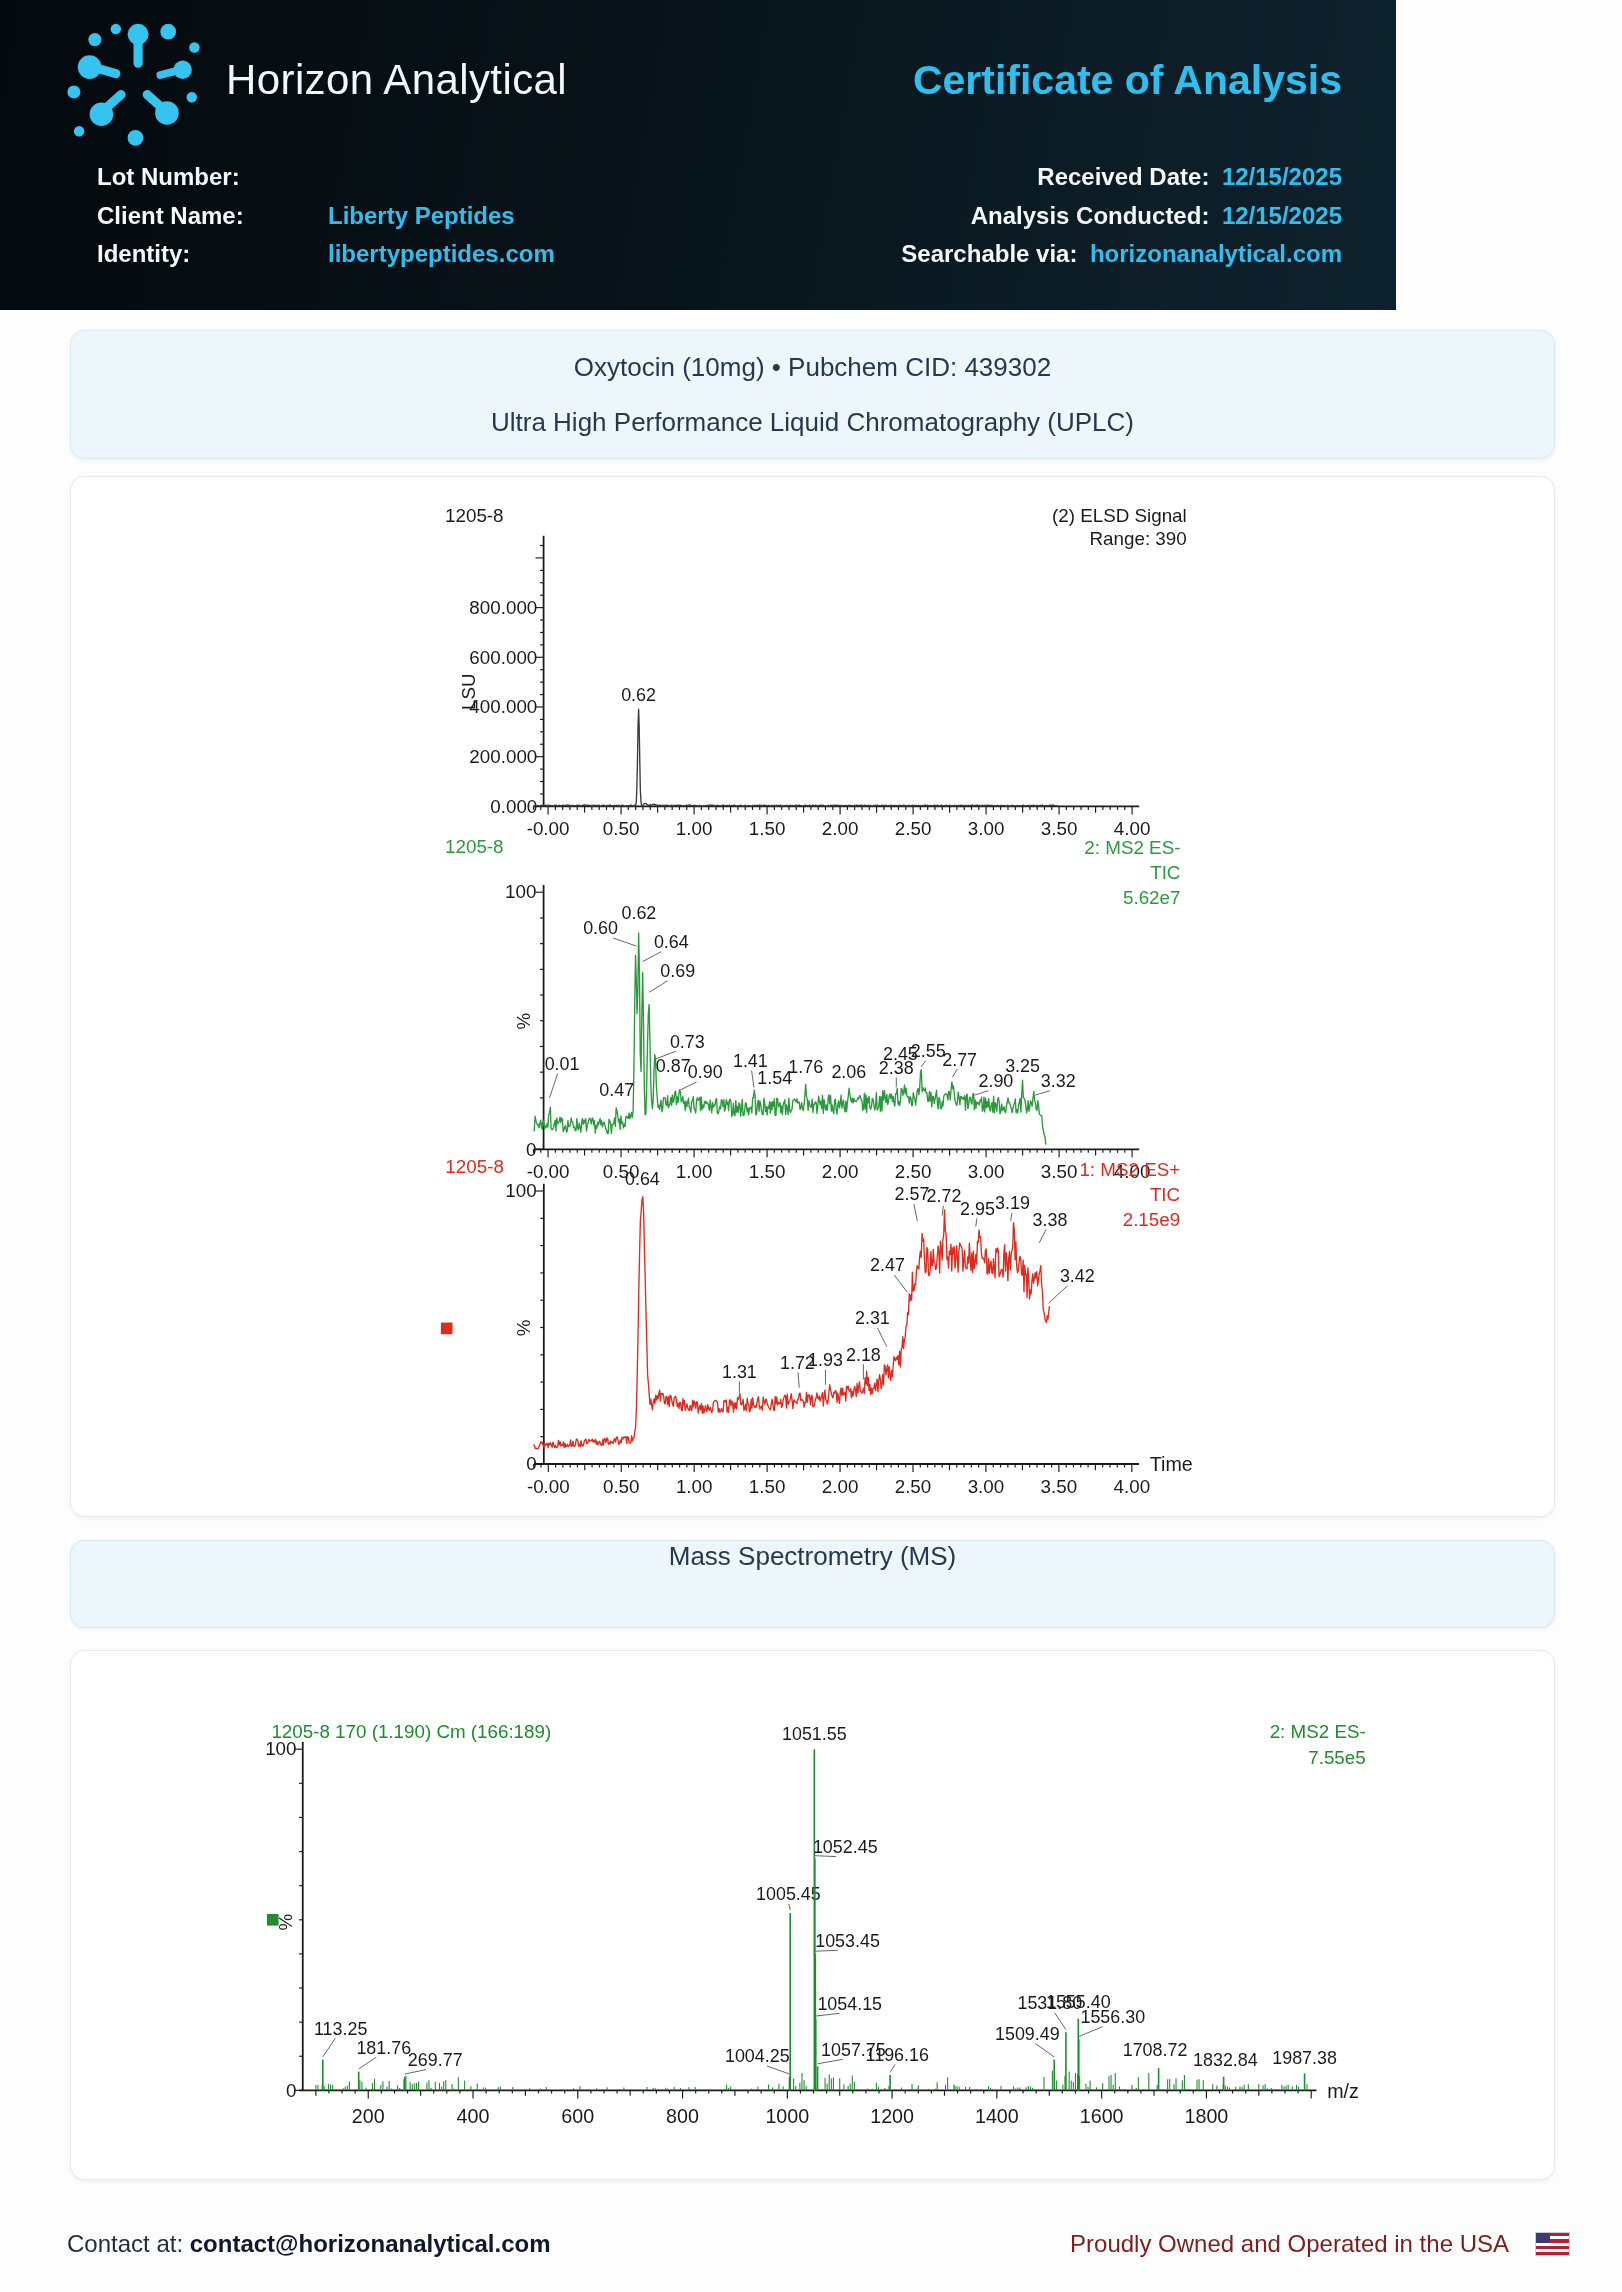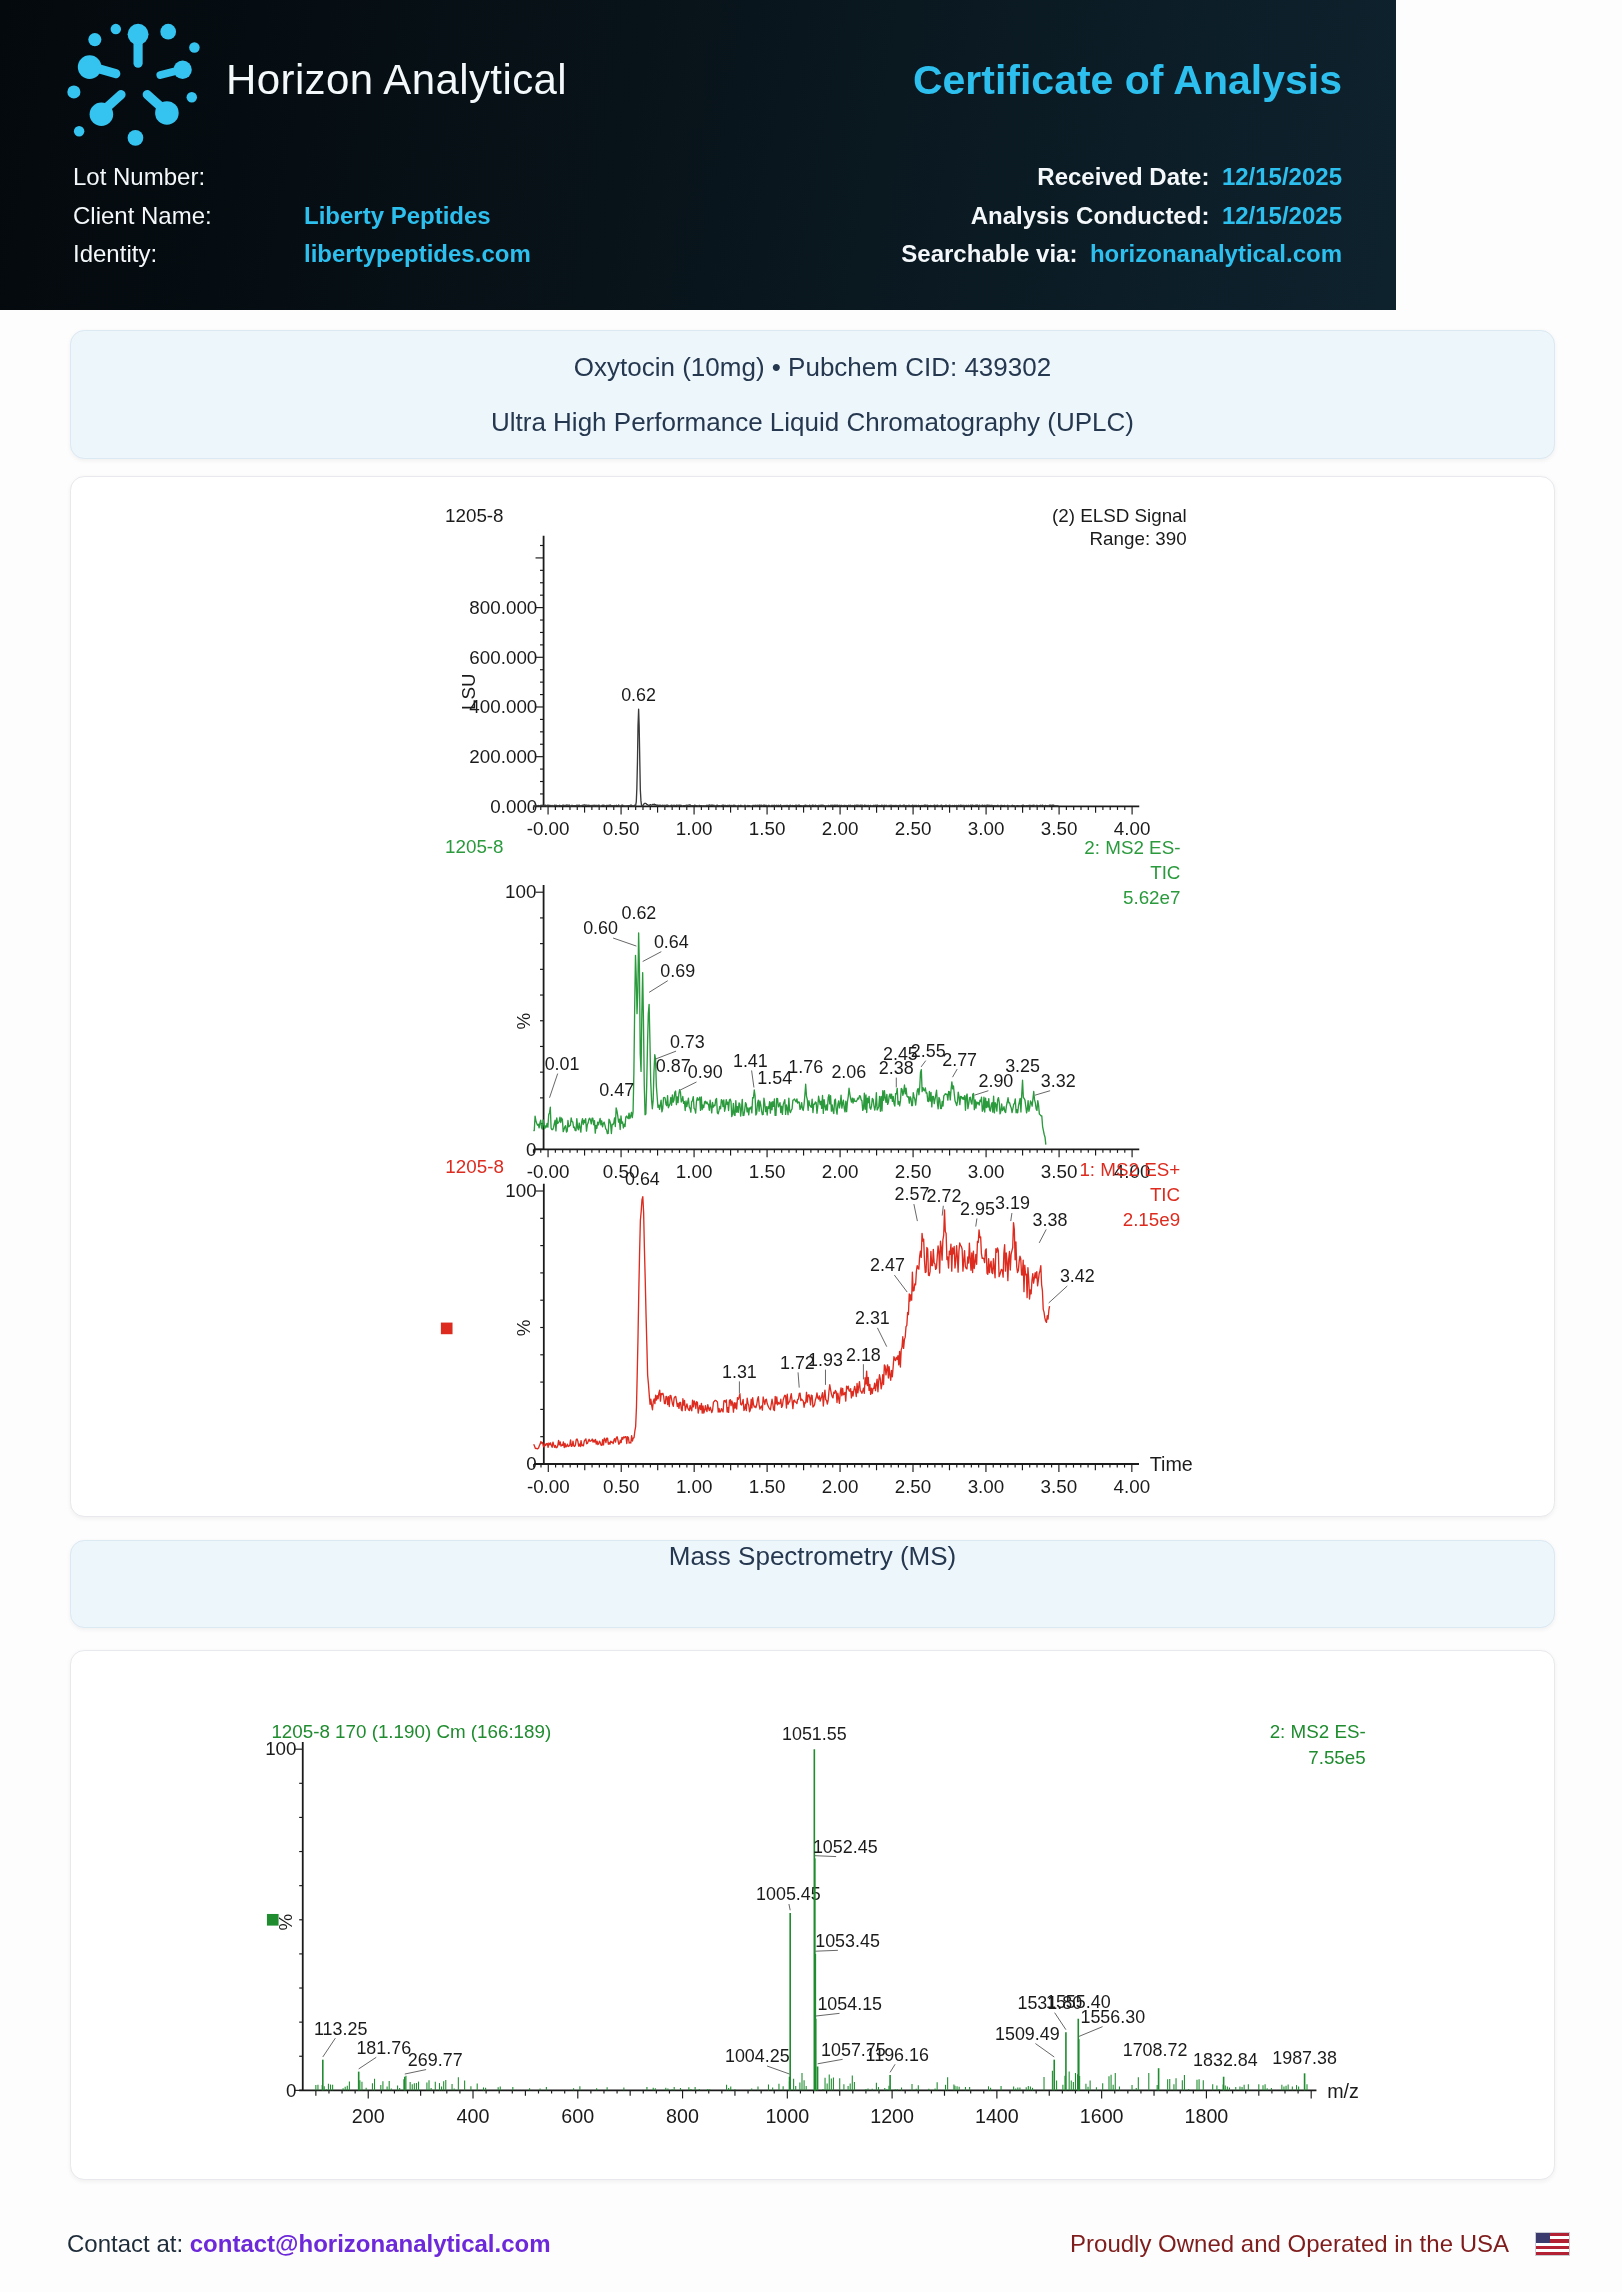--- a/index.html
+++ b/index.html
@@ -6,42 +6,42 @@
   .page{position:relative;width:1623px;height:2293px;background:#fdfdfd;overflow:hidden;
         font-family:"Liberation Sans",sans-serif;color:#1e2c3a;}
   
   .header{position:absolute;left:0;top:0;width:1396px;height:310px;
           background:linear-gradient(100deg,#04090d 0%,#081319 45%,#0c1d27 80%,#0e222d 100%);}
   .logo{position:absolute;left:63px;top:16px;}
   .brand{position:absolute;left:226px;top:56px;font-size:42px;font-weight:400;
          letter-spacing:0.4px;color:#f3f8fb;}
   .doctitle{position:absolute;right:54px;top:57px;font-size:41px;font-weight:700;color:#2dc0ef;}
   .inforow{position:absolute;left:73px;font-size:24px;display:flex;}
-  .inforow .lbl{font-weight:400;color:#f4f8fa;width:231px;}
+  .inforow .lbl{font-weight:700;color:#f4f8fa;width:231px;margin-left:24px;}
   .inforow .val{font-weight:700;color:#2dc0ef;}
   .inforow-r{position:absolute;right:54px;font-size:24px;display:flex;justify-content:flex-end;}
   .inforow-r .lbl{font-weight:700;color:#f4f8fa;}
   .inforow-r .val{font-weight:700;color:#2dc0ef;margin-left:12.5px;}
   .r1{top:163px}.r2{top:202px}.r3{top:240px}
   
   .card{position:absolute;left:70px;width:1483px;background:#ffffff;
         border:1.8px solid #e7e9ec;border-radius:14.3px;box-shadow:0 1.8px 4.5px rgba(0,0,0,.05);}
   .titlecard{background:#edf6fb;border:1.8px solid #dbe9f2;}
   #uplc-card{top:330px;height:127px;display:flex;flex-direction:column;
              align-items:center;justify-content:center;gap:24px;}
   #chart-card-1{top:476px;height:1039px;}
   #ms-title-card{top:1540px;height:86px;display:flex;align-items:flex-start;justify-content:center;}
   #ms-chart-card{top:1650px;height:528px;}
   .cardtitle{font-size:26px;color:#26384f;}
   
   svg.chart{position:absolute;}
   svg text{font-family:"Liberation Sans",sans-serif;}
   
   .footer-left{position:absolute;left:67px;top:2230px;font-size:24px;color:#1e2c3a;}
-  .footer-left .mail{font-weight:700;color:#6d28d9;cursor:pointer;}
+  .footer-left .mail{font-weight:700;color:#0f172a;cursor:pointer;}
   .footer-right{position:absolute;right:54px;top:2230px;font-size:24px;color:#7f1d1d;
                 display:flex;align-items:center;gap:27px;}
   .usflag{position:relative;display:inline-block;width:33px;height:22.4px;
           background:repeating-linear-gradient(#b22234 0 3.2px,#ffffff 3.2px 6.4px);
           outline:0.9px solid #c9ccd1;}
   .usflag .canton{position:absolute;left:0;top:0;width:14.3px;height:9.9px;background:#3c3b6e;}
 </style>
 </head>
 <body>
 

